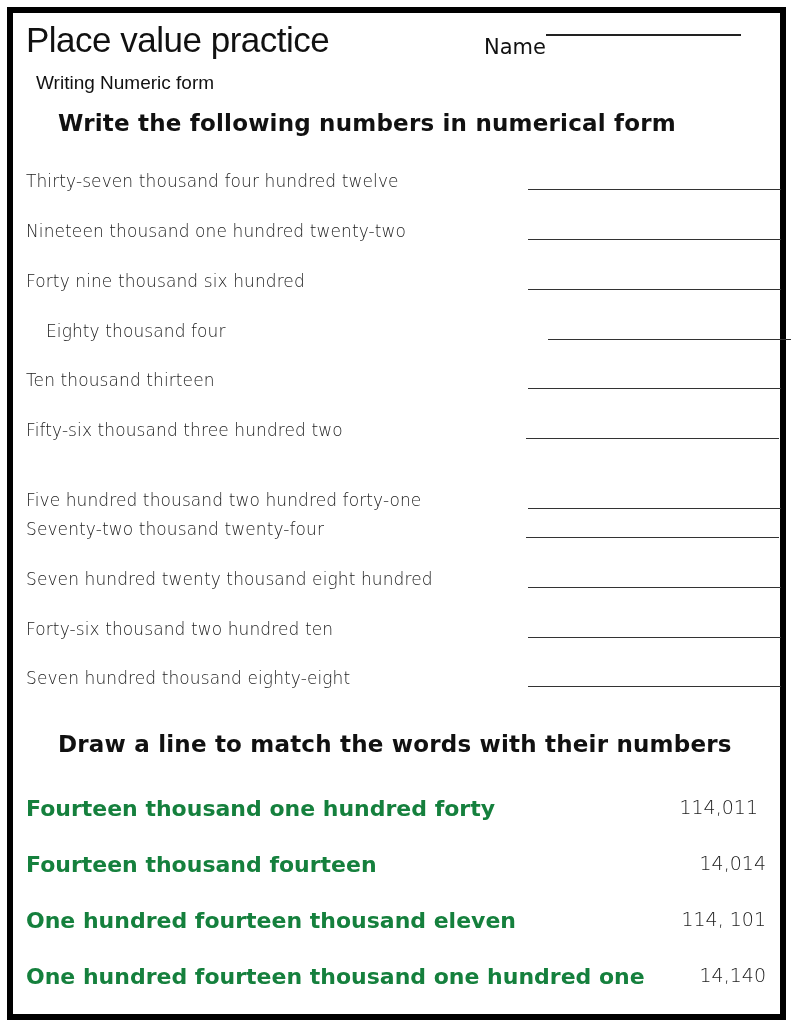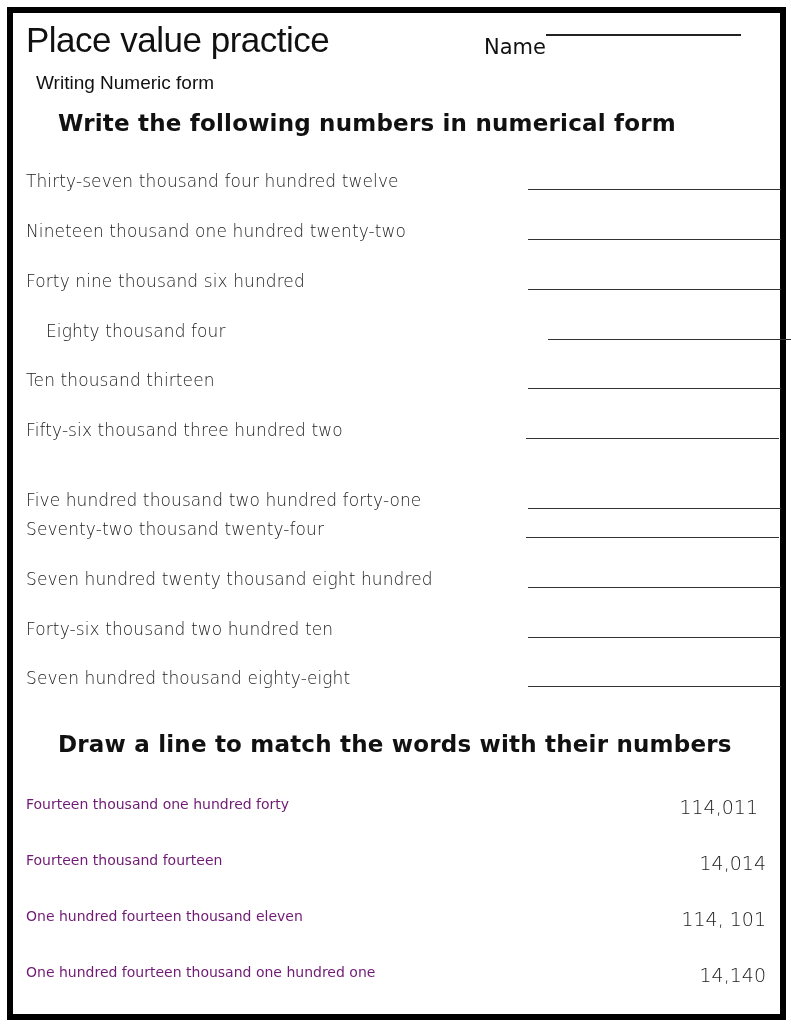--- a/index.html
+++ b/index.html
@@ -110,23 +110,23 @@
       position: absolute;
       left: 26px;
       width: 740px;
       height: 32px;
     }
     .m-words {
       position: absolute;
       left: 0;
       top: 0;
       font-family: "DejaVu Sans", sans-serif;
-      font-size: 14px;
-      font-weight: 400;
-      color: #701a75;
+      font-size: 22px;
+      font-weight: 700;
+      color: #15803d;
       white-space: nowrap;
     }
     .m-number {
       position: absolute;
       right: 0;
       top: 0;
       font-family: "DejaVu Sans", sans-serif;
       font-size: 19px;
       font-weight: 300;
       color: #222;

